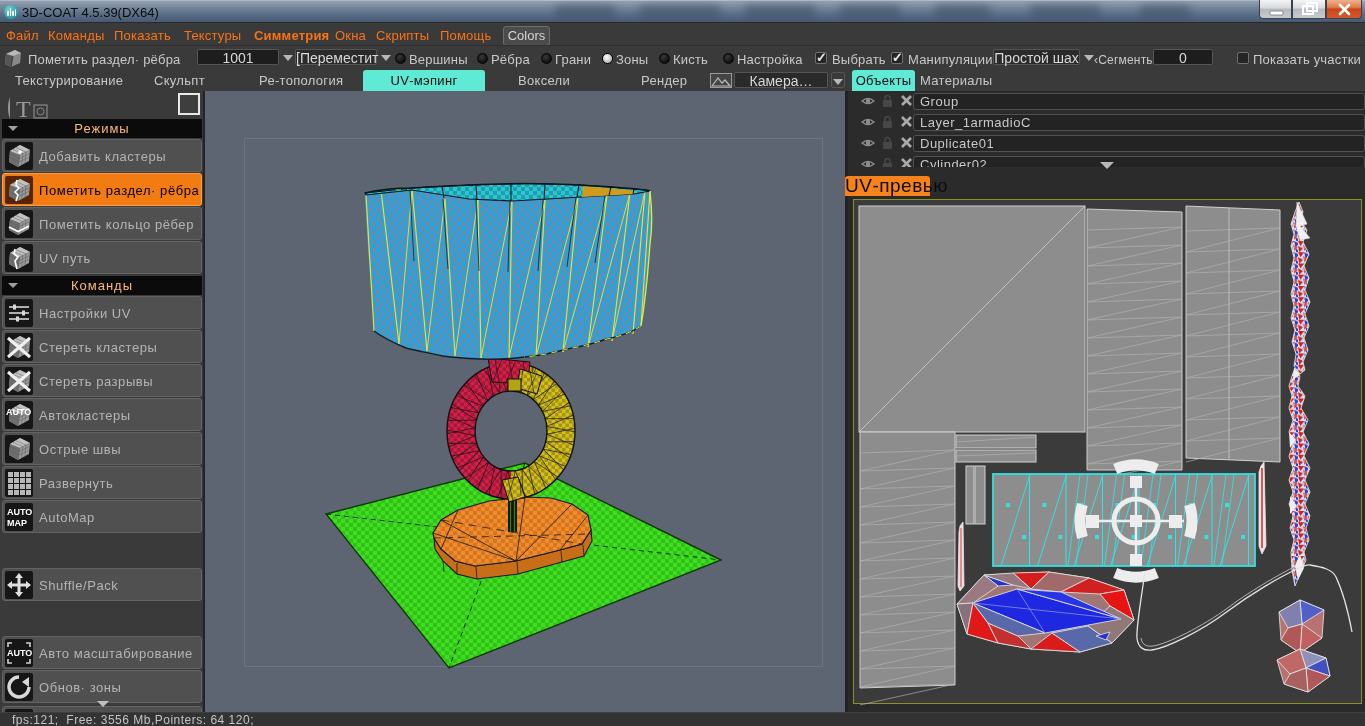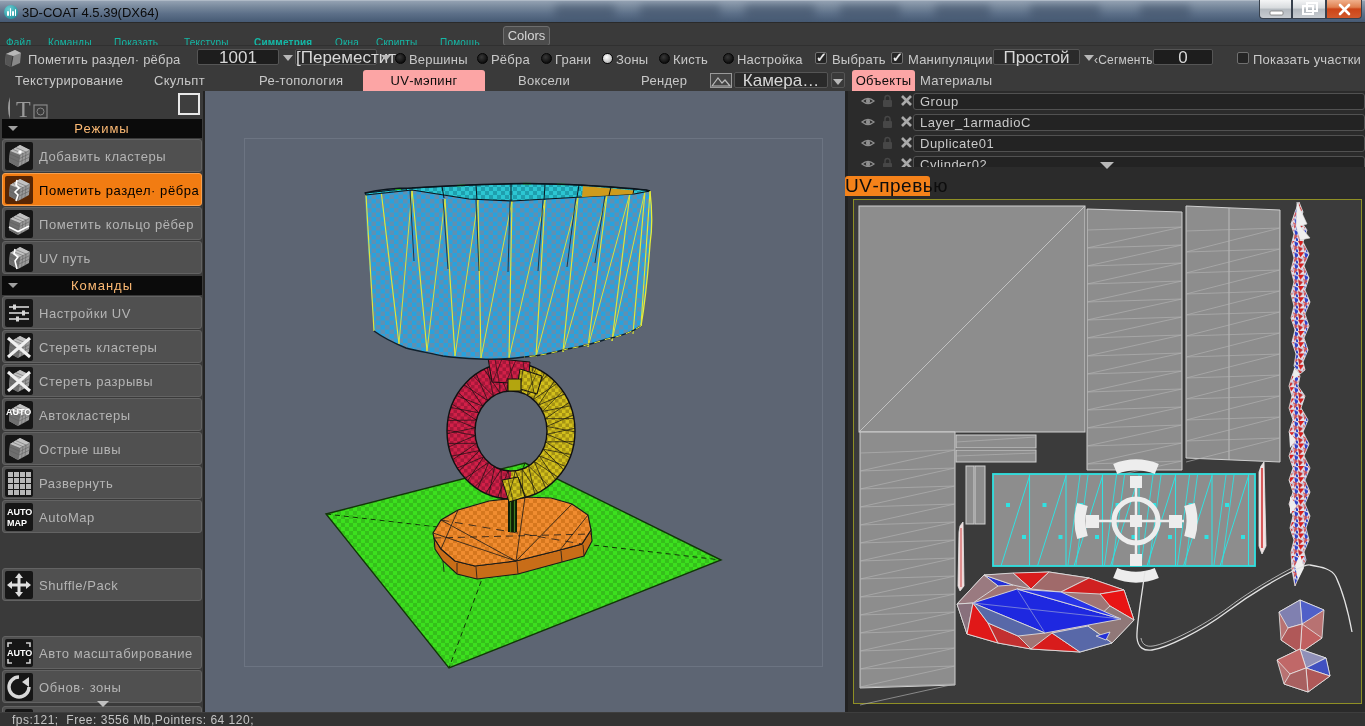--- a/index.html
+++ b/index.html
@@ -7,33 +7,33 @@
 #titlebar { position:absolute; left:0; top:0; width:1365px; height:22px; background:linear-gradient(#8d9cae 0%, #7487 20%, #62748a 45%, #4d6078 70%, #42546c 100%); background:linear-gradient(#93a1b2 0%, #76879b 30%, #5d7089 60%, #465a74 100%); border-top:1px solid #aeb9c6; overflow:hidden; }
 #titlebar .ghost { position:absolute; top:4px; height:14px; background:#3e4f66; filter:blur(4px); opacity:.55; border-radius:3px; }
 #ticon { position:absolute; left:4px; top:4px; width:14px; height:14px; border-radius:50%; background:radial-gradient(circle at 35% 30%, #6ed0d4, #2a9aa4 70%, #1c7e88); }
 #ticon div { position:absolute; background:#fff; bottom:3px; width:1.6px; border-radius:1px; }
 #ttext { position:absolute; left:22px; top:4px; font-size:13px; color:#0a0a0a; }
 .winbtn { position:absolute; top:0; height:19px; border:1px solid #38414d; border-top:none; }
 #btnmin { left:1259px; width:33px; background:linear-gradient(#f4f5f6 0%, #d7dadd 45%, #b3b9bf 50%, #c8ccd1 100%); border-bottom-left-radius:4px; }
 #btnmax { left:1292px; width:34px; background:linear-gradient(#f4f5f6 0%, #d7dadd 45%, #b3b9bf 50%, #c8ccd1 100%); }
 #btnclose { left:1326px; width:36px; background:linear-gradient(#f0b08c 0%, #e08050 40%, #cc4518 50%, #d2592c 100%); border-bottom-right-radius:4px; }
 #menubar { position:absolute; left:0; top:22px; width:1365px; height:23px; background:#3a3a3a; border-top:1px solid #2a2a2a; }
-.mitem { position:absolute; top:14px; font-size:10px; color:#14b8a6; letter-spacing:0.2px; }
+.mitem { position:absolute; top:5px; font-size:13px; color:#f97316; letter-spacing:0.2px; }
 #colorsbtn { position:absolute; left:503px; top:3px; width:47px; height:20px; background:#4c4c4c; border:1px solid #6e6e6e; border-radius:3px; color:#d6d6d6; font-size:13px; text-align:center; line-height:18px; }
 #toolbar { position:absolute; left:0; top:45px; width:1365px; height:25px; background:#3a3a3a; border-top:1px solid #303030; }
 .titem { position:absolute; top:6px; font-size:13px; color:#c8c8c8; letter-spacing:0.2px; }
-.tbox { position:absolute; top:3px; height:16px; background:#1d1d1d; border:1px solid #555; border-radius:2px; color:#d8d8d8; font-size:17px; text-align:center; }
+.tbox { position:absolute; top:3px; height:16px; background:#1d1d1d; border:1px solid #555; border-radius:2px; color:#d8d8d8; font-size:14px; text-align:center; }
 .radio { position:absolute; top:7px; width:11px; height:11px; border-radius:50%; background:radial-gradient(circle at 40% 35%, #383838, #0d0d0d 75%); border:1px solid #050505; }
 .radio.sel { background:radial-gradient(circle at 40% 35%, #ffffff, #b9b9b9 75%); }
 .chk { position:absolute; top:6px; width:12px; height:12px; background:#252525; border:1px solid #707070; border-radius:2px; }
 .chk.on::after { content:"\2713"; position:absolute; left:0px; top:-3px; color:#e8e8e8; font-size:13px; font-weight:bold; }
 .dd { position:absolute; width:0; height:0; border-left:5px solid transparent; border-right:5px solid transparent; border-top:6px solid #b8b8b8; }
 #tabrow { position:absolute; left:0; top:70px; width:1365px; height:21px; background:#3a3a3a; }
 .tab { position:absolute; top:3px; font-size:13px; color:#c8c8c8; letter-spacing:0.3px; }
-.tabact { position:absolute; top:0px; height:21px; background:#fca5a5; color:#0d0d0d; font-size:13px; letter-spacing:0.3px; text-align:center; border-radius:3px 3px 0 0; }
+.tabact { position:absolute; top:0px; height:21px; background:#5eead4; color:#0d0d0d; font-size:13px; letter-spacing:0.3px; text-align:center; border-radius:3px 3px 0 0; }
 #main { position:absolute; left:0; top:91px; width:1365px; height:621px; background:#2b2b2b; }
 #leftpanel { position:absolute; left:0; top:0; width:205px; height:621px; background:#3a3a3a; border-right:2px solid #232323; }
 .lhead { position:absolute; left:2px; width:200px; height:19px; background:#0b0b0b; color:#fdba74; font-size:13px; letter-spacing:1px; text-align:center; line-height:19px; }
 .lhead::before { content:""; position:absolute; left:6px; top:7px; width:0; height:0; border-left:5px solid transparent; border-right:5px solid transparent; border-top:5px solid #a0a0a0; }
 .lbtn { position:absolute; left:2px; width:200px; height:33px; background:#505050; border:1px solid #636363; border-radius:3px; }
 .lbtn .ic { position:absolute; left:2px; top:2px; width:28px; height:28px; background:#161616; border-radius:2px; }
 .lbtn .lt { position:absolute; left:36px; top:9px; font-size:13px; color:#b4b4b4; letter-spacing:0.55px; white-space:nowrap; }
 .lbtn.sel { background:#f27c12; border-color:#f8a04e; }
 .lbtn.sel .lt { color:#000; }
 .lbtn.sel .ic { background:#582604; }

